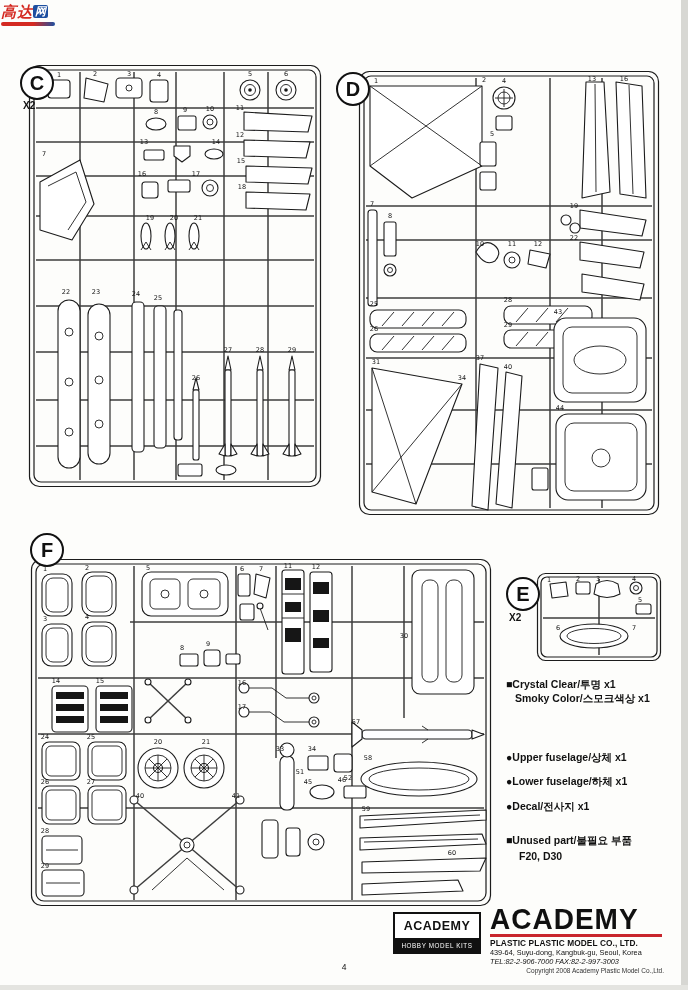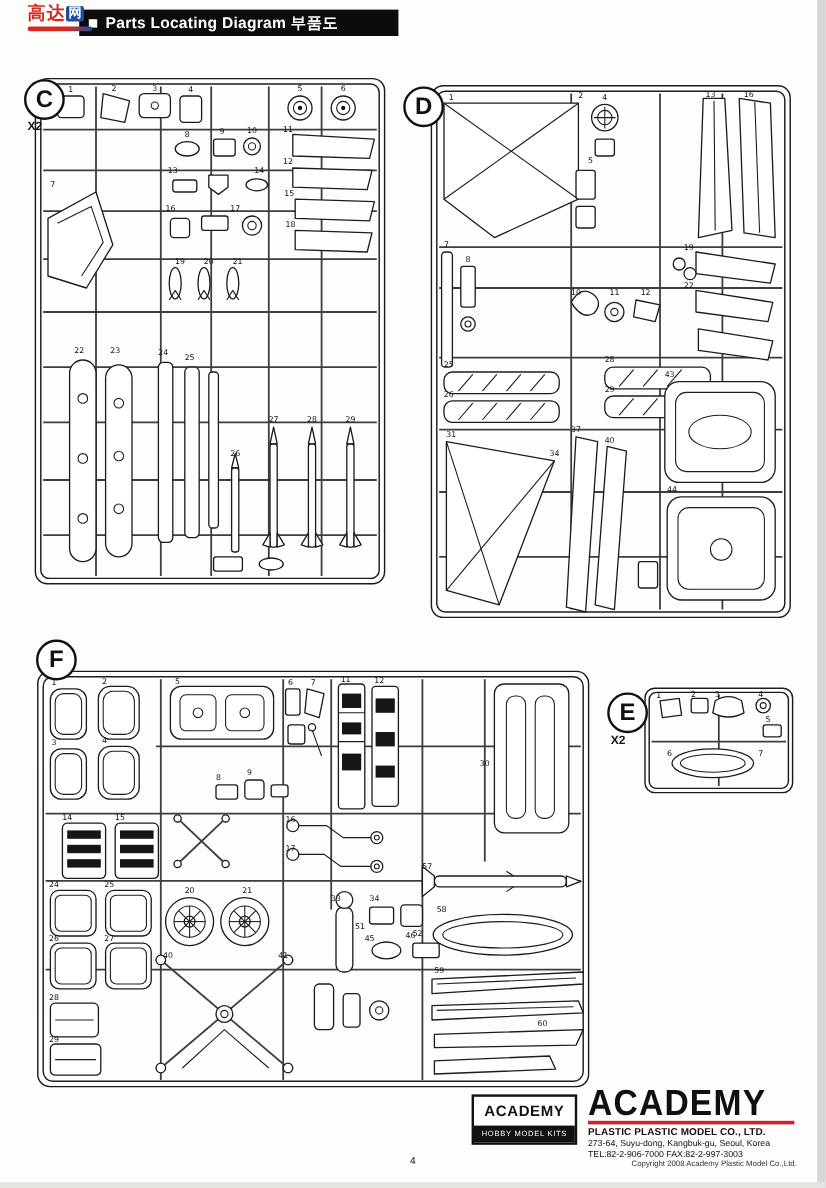--- a/index.html
+++ b/index.html
@@ -2,21 +2,21 @@
 <html><head>
 <meta charset="utf-8">
 <style>
   html,body{margin:0;padding:0;background:#c9c9c5;}
   .page{position:relative;width:688px;height:990px;background:#fdfdfb;overflow:hidden;
         font-family:"Liberation Sans",sans-serif;color:#111;}
   .edge-right{position:absolute;right:0;top:0;width:7px;height:100%;background:#d7d7d3;}
   .edge-bottom{position:absolute;left:0;bottom:0;width:100%;height:5px;background:#e4e4e0;}
 
   
-  .wm{position:absolute;left:23px;top:4px;line-height:1;z-index:5;}
+  .wm{position:absolute;left:1px;top:4px;line-height:1;z-index:5;font-style:italic;}
   .wm-red{color:#d42a22;font-weight:bold;font-size:15px;letter-spacing:1px;}
   .wm-blue{display:inline-block;background:#1d4fa0;color:#fff;font-size:11px;font-weight:bold;
            padding:1px 2px;border-radius:2px;vertical-align:2px;}
   .wm-sub{height:4px;width:54px;margin-top:2px;border-radius:2px;
           background:linear-gradient(90deg,#d42a22 60%,#1d4fa0);}
 
   
   .header-bar{position:absolute;left:66px;top:8px;width:266px;height:22px;background:#0c0c0c;
               display:flex;align-items:center;padding-left:8px;box-sizing:border-box;}
   .header-square{width:7px;height:7px;background:#fff;margin-right:7px;flex:0 0 auto;}
@@ -59,41 +59,37 @@
             box-sizing:border-box;display:flex;flex-direction:column;background:#fff;}
   .logo-box-top{flex:1;display:flex;align-items:center;justify-content:center;font-weight:bold;
                 font-size:12.5px;letter-spacing:.5px;}
   .logo-box-bottom{height:14px;background:#111;color:#fff;font-size:6.3px;letter-spacing:.6px;
                    display:flex;align-items:center;justify-content:center;}
   .logo-large{position:absolute;left:490px;top:902px;font-size:28px;font-weight:bold;
               letter-spacing:1px;transform:scaleY(1.08);transform-origin:top left;color:#101010;}
   .logo-rule{position:absolute;left:490px;top:934px;width:172px;height:2.5px;}
   .company{position:absolute;left:490px;top:938px;font-size:8.3px;font-weight:bold;letter-spacing:.1px;}
   .address{position:absolute;left:490px;top:948px;font-size:7.3px;}
-  .tel{position:absolute;left:490px;top:957px;font-size:7.3px;}
+  .tel{position:absolute;left:490px;top:957px;font-size:7.3px;font-style:italic;}
   .copyright{position:absolute;right:24px;top:967px;font-size:6.5px;color:#333;}
   .page-number{position:absolute;left:0;right:0;top:962px;text-align:center;font-size:8.5px;}
 </style>
 </head>
 <body>
 
 <div class="page">
 
   <div class="edge-right"></div>
   <div class="edge-bottom"></div>
 
   <div class="wm">
     <span class="wm-red">高达</span><span class="wm-blue">网</span>
     <div class="wm-sub"></div>
   </div>
 
-  <div class="header-bar">
-    <span class="header-square"></span>
-    <span class="header-title">Parts Locating Diagram 부품도</span>
-  </div>
 
   <div class="sprue-letter letter-c">C</div>
   <div class="qty qty-c">X2</div>
   <div class="sprue-letter letter-d">D</div>
   <div class="sprue-letter letter-f">F</div>
   <div class="sprue-letter letter-e">E</div>
   <div class="qty qty-e">X2</div>
 
   <div class="sprue sprue-c">
     <svg width="294" height="424" viewBox="0 0 294 424">
@@ -504,26 +500,35 @@
     <text x="13" y="10" class="pn">1</text>
         <text x="42" y="9" class="pn">2</text>
         <text x="62" y="9" class="pn">3</text>
         <text x="98" y="9" class="pn">4</text>
         <text x="104" y="30" class="pn">5</text>
         <text x="22" y="58" class="pn">6</text>
         <text x="98" y="58" class="pn">7</text>
       </svg>
   </div>
 
+  <div class="notes">
+    <div class="note-crystal">■Crystal Clear/투명 x1</div>
+    <div class="note-smoky">Smoky Color/스모크색상 x1</div>
+    <div class="note-upper">●Upper fuselage/상체 x1</div>
+    <div class="note-lower">●Lower fuselage/하체 x1</div>
+    <div class="note-decal">●Decal/전사지 x1</div>
+    <div class="note-unused">■Unused part/불필요 부품</div>
+    <div class="note-parts">F20, D30</div>
+  </div>
 
   <div class="logo-box">
     <div class="logo-box-top">ACADEMY</div>
     <div class="logo-box-bottom">HOBBY MODEL KITS</div>
   </div>
   <div class="logo-large">ACADEMY</div>
   <div class="logo-rule" id="logo-rule" style="background: rgb(200, 37, 44);"></div>
   <div class="company">PLASTIC PLASTIC MODEL CO., LTD.</div>
-  <div class="address">273-64, Suyu-dong, Kangbuk-gu, Seoul, Korea</div>
+  <div class="address">439-64, Suyu-dong, Kangbuk-gu, Seoul, Korea</div>
   <div class="tel">TEL:82-2-906-7000  FAX:82-2-997-3003</div>
   <div class="copyright">Copyright 2008 Academy Plastic Model Co.,Ltd.</div>
   <div class="page-number">4</div>
 
 </div>
 
 </body></html>

